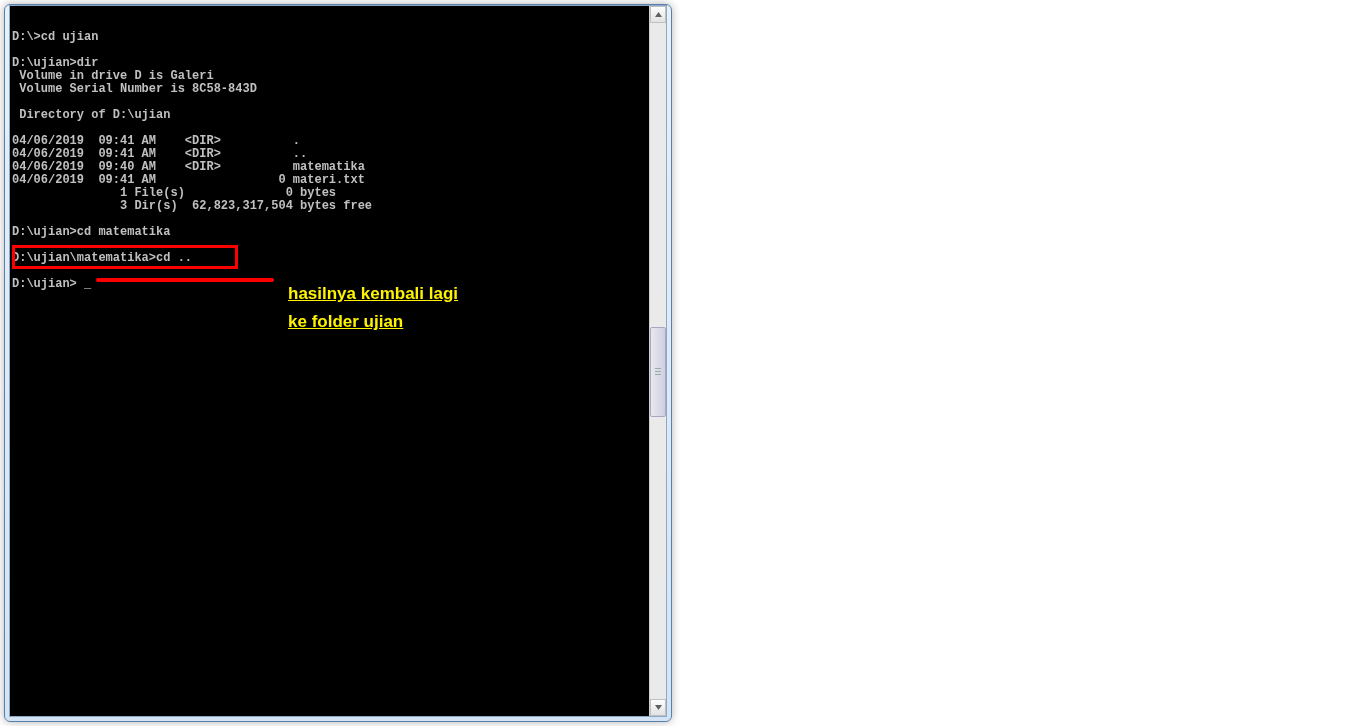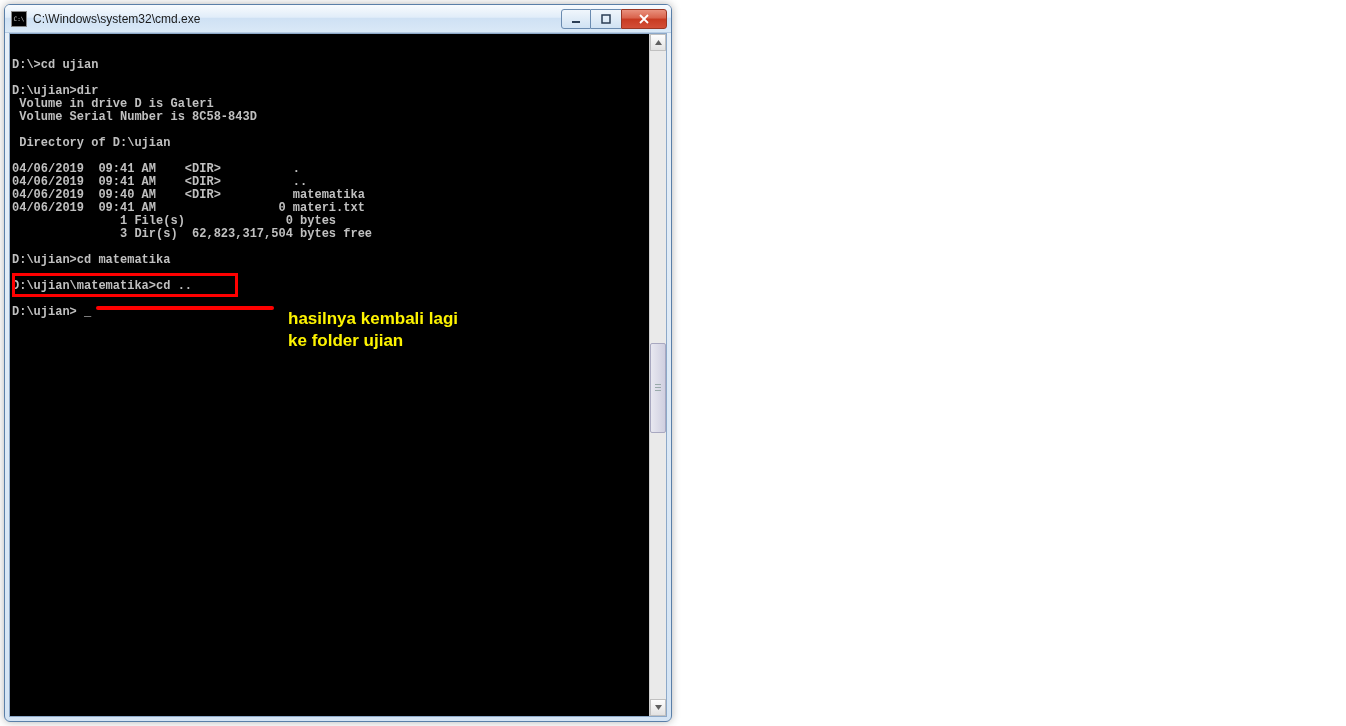--- a/index.html
+++ b/index.html
@@ -145,49 +145,29 @@
       background: #ff0000;
       border-radius: 2px;
       pointer-events: none;
     }
     .annotation {
       position: absolute;
       color: #fdf300;
       font-family: Arial, sans-serif;
       font-size: 17px;
       font-weight: bold;
-      line-height: 22px;
+      line-height: 28px;
       white-space: pre;
+      text-decoration: underline;
     }
   </style>
 </head>
 <body>
 
 <div class="window">
-  <div class="titlebar">
-    <div class="app-icon"></div>
-    <div class="title-text">C:\Windows\system32\cmd.exe</div>
-    <div class="win-controls">
-      <div class="win-btn min">
-        <svg width="10" height="10" viewBox="0 0 10 10">
-            <rect x="1" y="7" width="8" height="2" fill="#2b3e55"></rect>
-          </svg>
-      </div>
-      <div class="win-btn max">
-        <svg width="10" height="10" viewBox="0 0 10 10">
-            <rect x="1" y="1" width="8" height="8" fill="none" stroke="#2b3e55" stroke-width="1.5"></rect>
-          </svg>
-      </div>
-      <div class="win-btn close">
-        <svg width="12" height="10" viewBox="0 0 12 10">
-            <path d="M2 1 L10 9 M10 1 L2 9" stroke="#fff" stroke-width="1.8"></path>
-          </svg>
-      </div>
-    </div>
-  </div>
   <div class="client-area">
     <div class="terminal" id="terminal">
 D:\&gt;cd ujian
 
 D:\ujian&gt;dir
  Volume in drive D is Galeri
  Volume Serial Number is 8C58-843D
 
  Directory of D:\ujian
 

